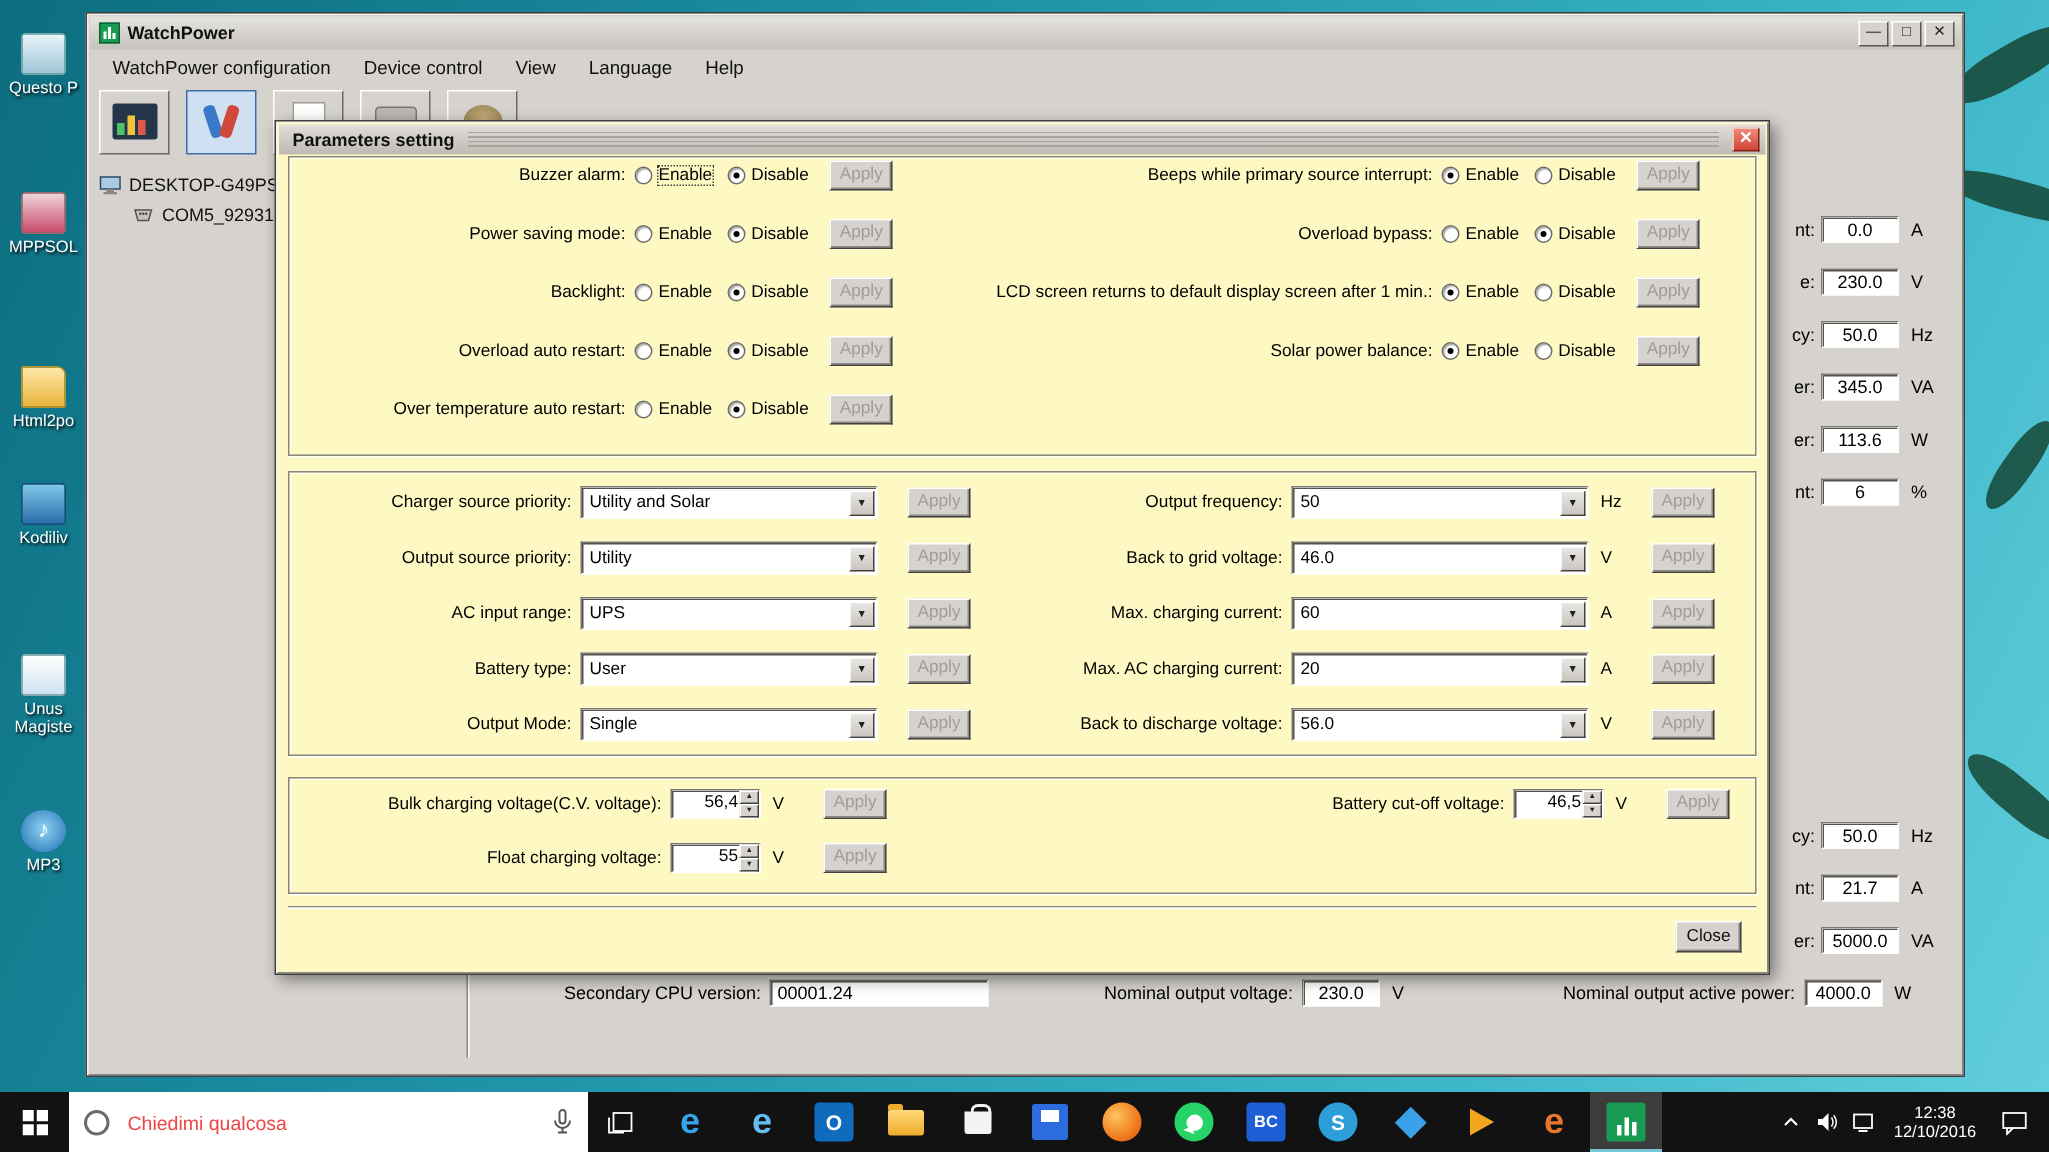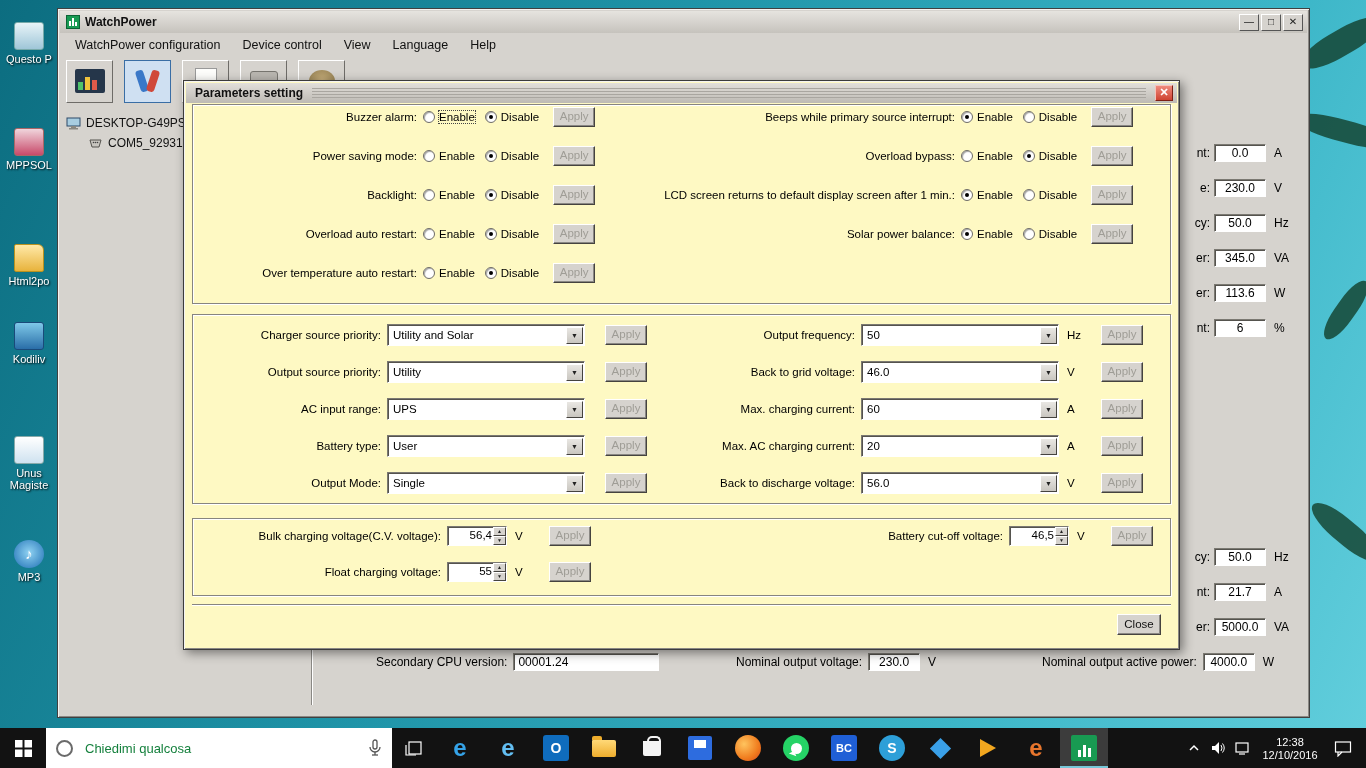--- a/index.html
+++ b/index.html
@@ -97,21 +97,21 @@
   .sarrows{width:13px;display:flex;flex-direction:column;}
   .sa{flex:1;background:#d6d3ce;border:1px solid;border-color:#fff #45433f #45433f #fff;font-size:5px;line-height:7px;text-align:center;color:#222;cursor:pointer;}
   .sep{position:absolute;left:8px;right:8px;top:523px;height:2px;border-top:1px solid #87857f;border-bottom:1px solid #fff;}
   .close-btn{position:absolute;right:18px;top:533px;width:44px;height:21px;font-size:11.5px;line-height:18px;color:#111;}
 
   
   .taskbar{position:absolute;left:0;bottom:0;width:1366px;height:40px;background:#121212;z-index:100;display:flex;align-items:stretch;}
   .tb-start{width:46px;display:flex;align-items:center;justify-content:center;cursor:pointer;}
   .tb-search{width:346px;background:#fff;display:flex;align-items:center;padding:0 10px;cursor:text;}
   .cortana-ring{width:17px;height:17px;border:2px solid #6a6a6a;border-radius:50%;flex-shrink:0;}
-  .tb-search-text{flex:1;font-size:13px;color:#15803d;margin-left:12px;white-space:nowrap;overflow:hidden;}
+  .tb-search-text{flex:1;font-size:13px;color:#ef4444;margin-left:12px;white-space:nowrap;overflow:hidden;}
   .tb-mic{flex-shrink:0;}
   .slot{width:48px;display:flex;align-items:center;justify-content:center;cursor:pointer;}
   .slot.tv{width:44px;}
   .slot.active{background:rgba(255,255,255,.18);box-shadow:inset 0 -2px 0 #76c7d8;}
   .glyph-e{font-size:24px;font-weight:bold;line-height:24px;}
   .sq{display:flex;align-items:center;justify-content:center;color:#fff;font-weight:bold;}
   .folder{width:24px;height:17px;background:linear-gradient(180deg,#ffd978,#eead2d);border-radius:1px 2px 2px 2px;position:relative;}
   .folder::before{content:"";position:absolute;left:0;top:-4px;width:10px;height:4px;background:#eead2d;border-radius:2px 2px 0 0;}
   .bag{width:18px;height:15px;background:#f4f4f4;border-radius:0 0 2px 2px;position:relative;}
   .bag::before{content:"";position:absolute;left:4px;top:-5px;width:10px;height:8px;border:2px solid #f4f4f4;border-bottom:none;border-radius:5px 5px 0 0;}

